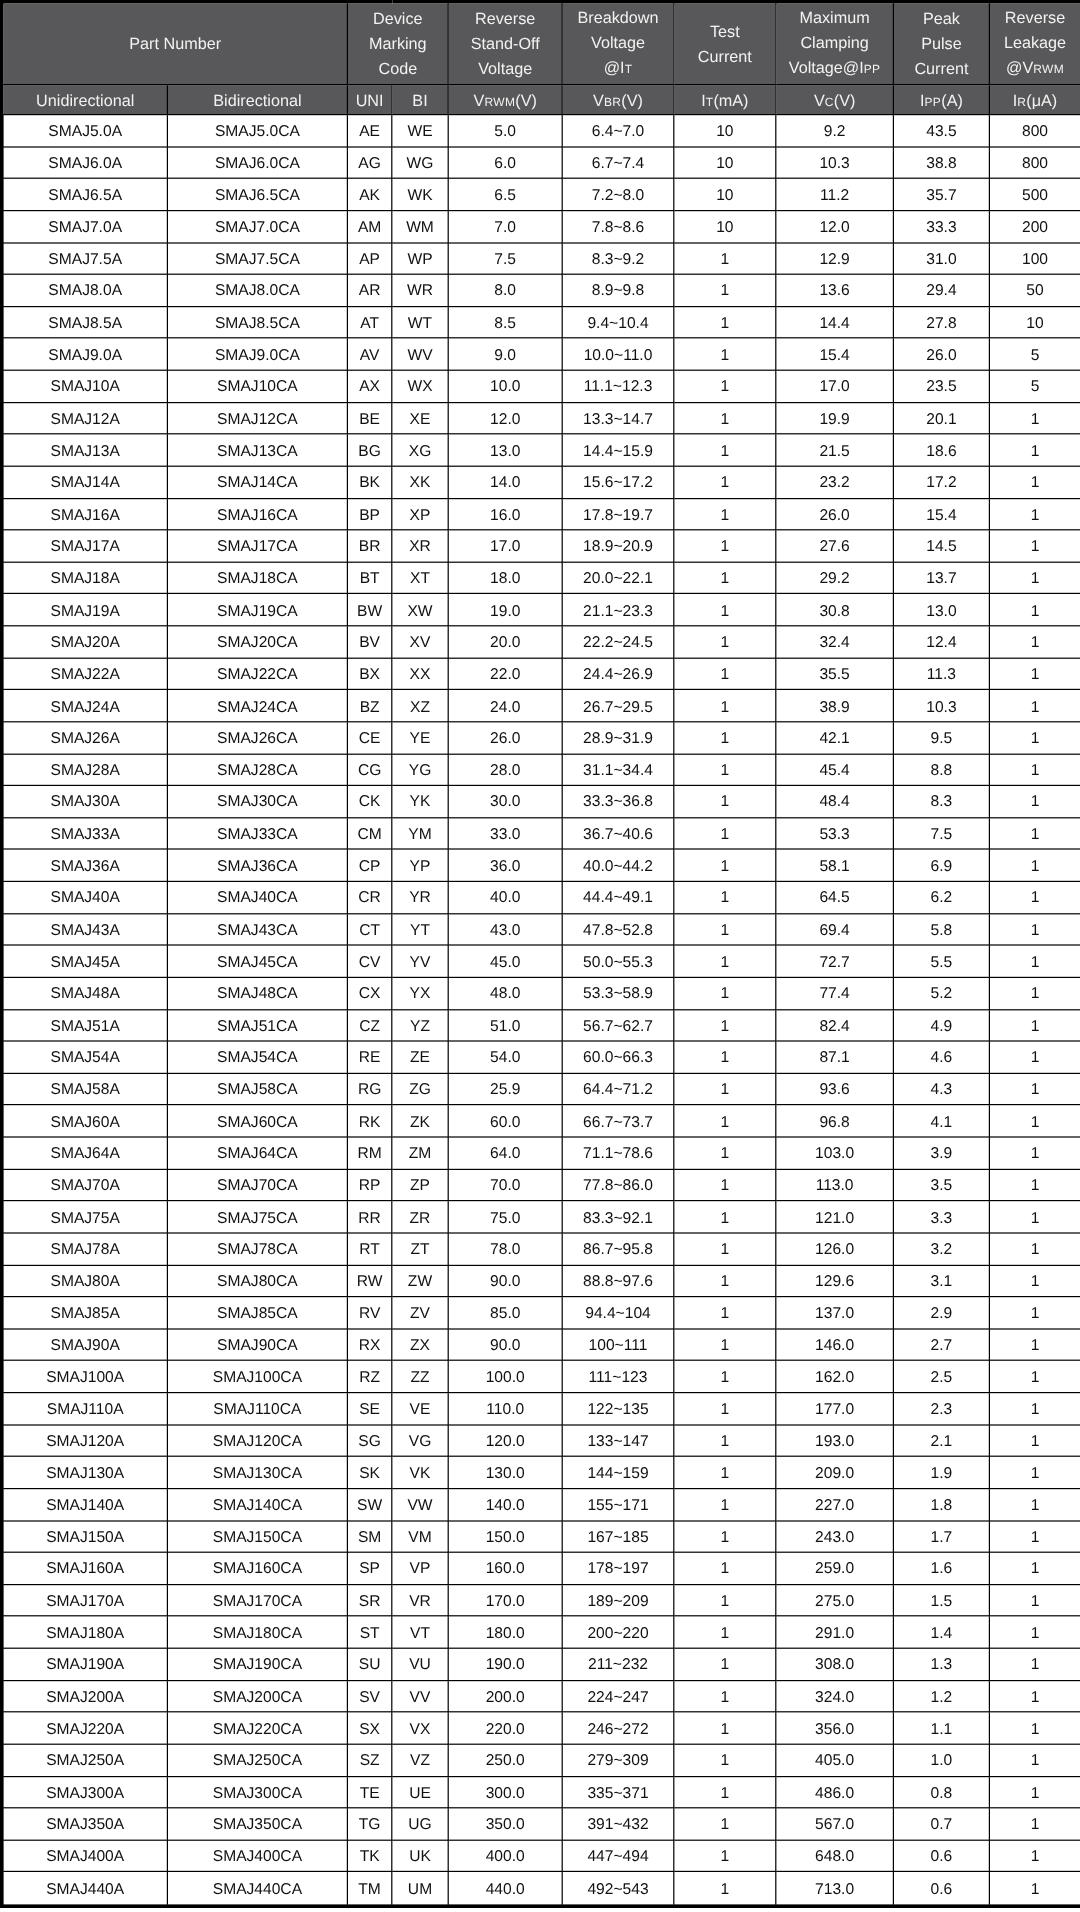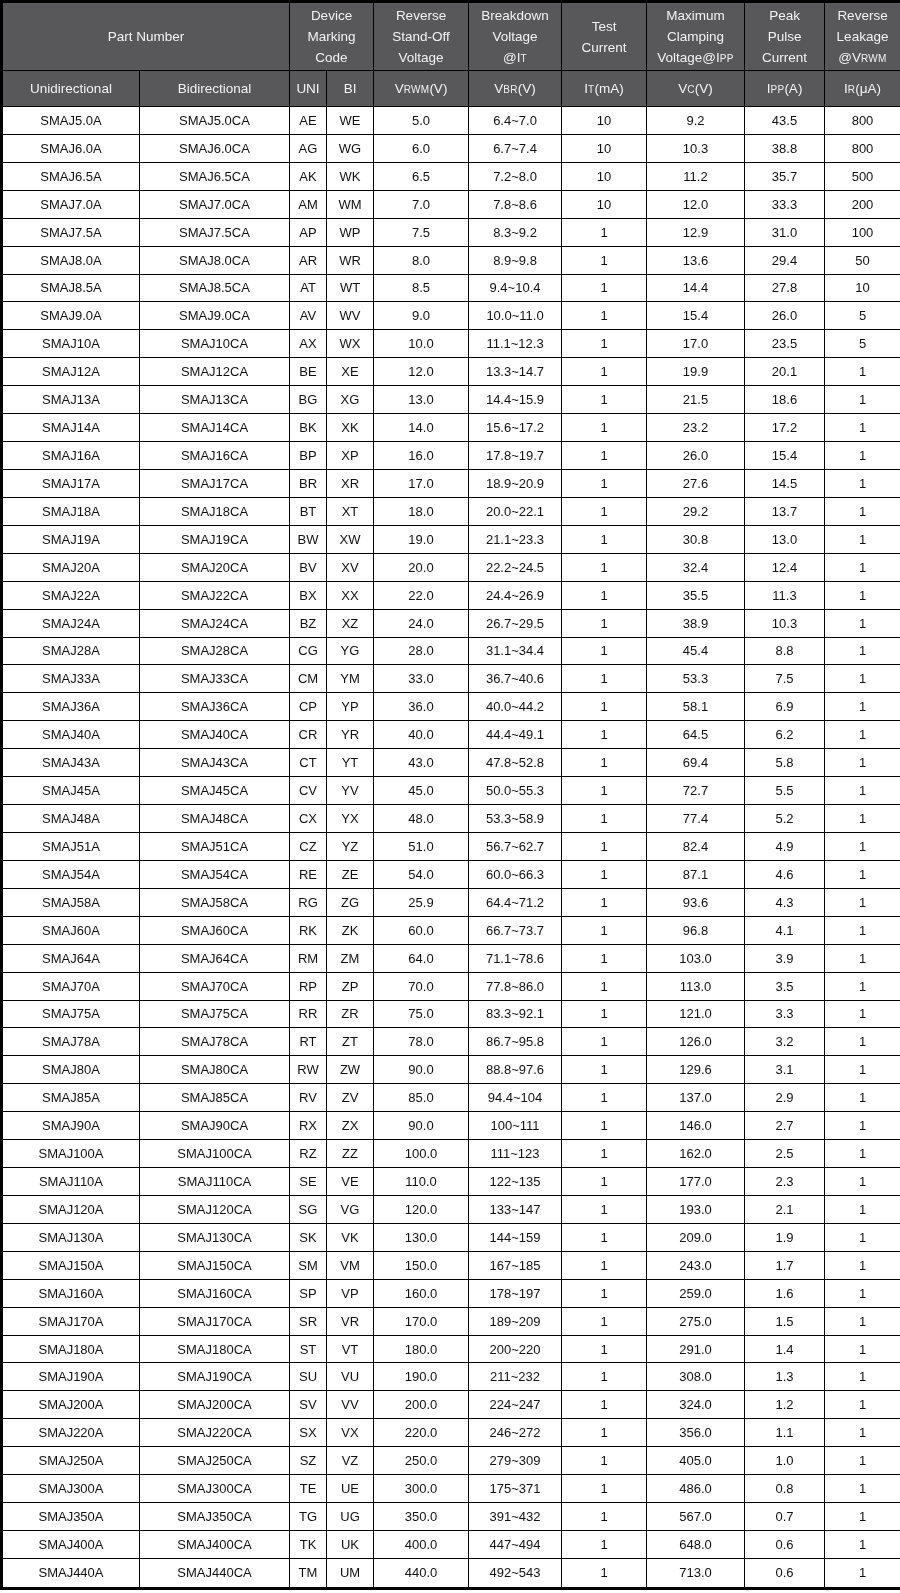--- a/index.html
+++ b/index.html
@@ -28,21 +28,21 @@
     white-space: nowrap;
     padding: 0;
   }
   thead th {
     background: #58585a;
     color: #f2f2f2;
     font-weight: 400;
   }
   tr.gh-row { height: 69px; }
   tr.gh-row th { font-size: 13.5px; }
-  tr.sub-row { height: 36px; }
+  tr.sub-row { height: 25px; }
   tr.sub-row th { font-size: 13.5px; }
   .ln { line-height: 21px; }
   th.v-bottom { vertical-align: bottom; padding-bottom: 3px; }
   th.al { text-align: left; padding-left: 8px; }
   .sx { font-size: 10px; letter-spacing: 0.3px; }
   tbody td {
     background: #ffffff;
     color: #111111;
     font-size: 13px;
   }
@@ -346,32 +346,56 @@
           <td>BZ</td>
           <td>XZ</td>
           <td>24.0</td>
           <td>26.7~29.5</td>
           <td>1</td>
           <td>38.9</td>
           <td>10.3</td>
           <td>1</td>
         </tr>
         <tr>
+          <td>SMAJ26A</td>
+          <td>SMAJ26CA</td>
+          <td>CE</td>
+          <td>YE</td>
+          <td>26.0</td>
+          <td>28.9~31.9</td>
+          <td>1</td>
+          <td>42.1</td>
+          <td>9.5</td>
+          <td>1</td>
+        </tr>
+        <tr>
           <td>SMAJ28A</td>
           <td>SMAJ28CA</td>
           <td>CG</td>
           <td>YG</td>
           <td>28.0</td>
           <td>31.1~34.4</td>
           <td>1</td>
           <td>45.4</td>
           <td>8.8</td>
           <td>1</td>
         </tr>
         <tr>
+          <td>SMAJ30A</td>
+          <td>SMAJ30CA</td>
+          <td>CK</td>
+          <td>YK</td>
+          <td>30.0</td>
+          <td>33.3~36.8</td>
+          <td>1</td>
+          <td>48.4</td>
+          <td>8.3</td>
+          <td>1</td>
+        </tr>
+        <tr>
           <td>SMAJ33A</td>
           <td>SMAJ33CA</td>
           <td>CM</td>
           <td>YM</td>
           <td>33.0</td>
           <td>36.7~40.6</td>
           <td>1</td>
           <td>53.3</td>
           <td>7.5</td>
           <td>1</td>
@@ -610,20 +634,32 @@
           <td>SK</td>
           <td>VK</td>
           <td>130.0</td>
           <td>144~159</td>
           <td>1</td>
           <td>209.0</td>
           <td>1.9</td>
           <td>1</td>
         </tr>
         <tr>
+          <td>SMAJ140A</td>
+          <td>SMAJ140CA</td>
+          <td>SW</td>
+          <td>VW</td>
+          <td>140.0</td>
+          <td>155~171</td>
+          <td>1</td>
+          <td>227.0</td>
+          <td>1.8</td>
+          <td>1</td>
+        </tr>
+        <tr>
           <td>SMAJ150A</td>
           <td>SMAJ150CA</td>
           <td>SM</td>
           <td>VM</td>
           <td>150.0</td>
           <td>167~185</td>
           <td>1</td>
           <td>243.0</td>
           <td>1.7</td>
           <td>1</td>
@@ -711,21 +747,21 @@
           <td>405.0</td>
           <td>1.0</td>
           <td>1</td>
         </tr>
         <tr>
           <td>SMAJ300A</td>
           <td>SMAJ300CA</td>
           <td>TE</td>
           <td>UE</td>
           <td>300.0</td>
-          <td>175~371</td>
+          <td>335~371</td>
           <td>1</td>
           <td>486.0</td>
           <td>0.8</td>
           <td>1</td>
         </tr>
         <tr>
           <td>SMAJ350A</td>
           <td>SMAJ350CA</td>
           <td>TG</td>
           <td>UG</td>

